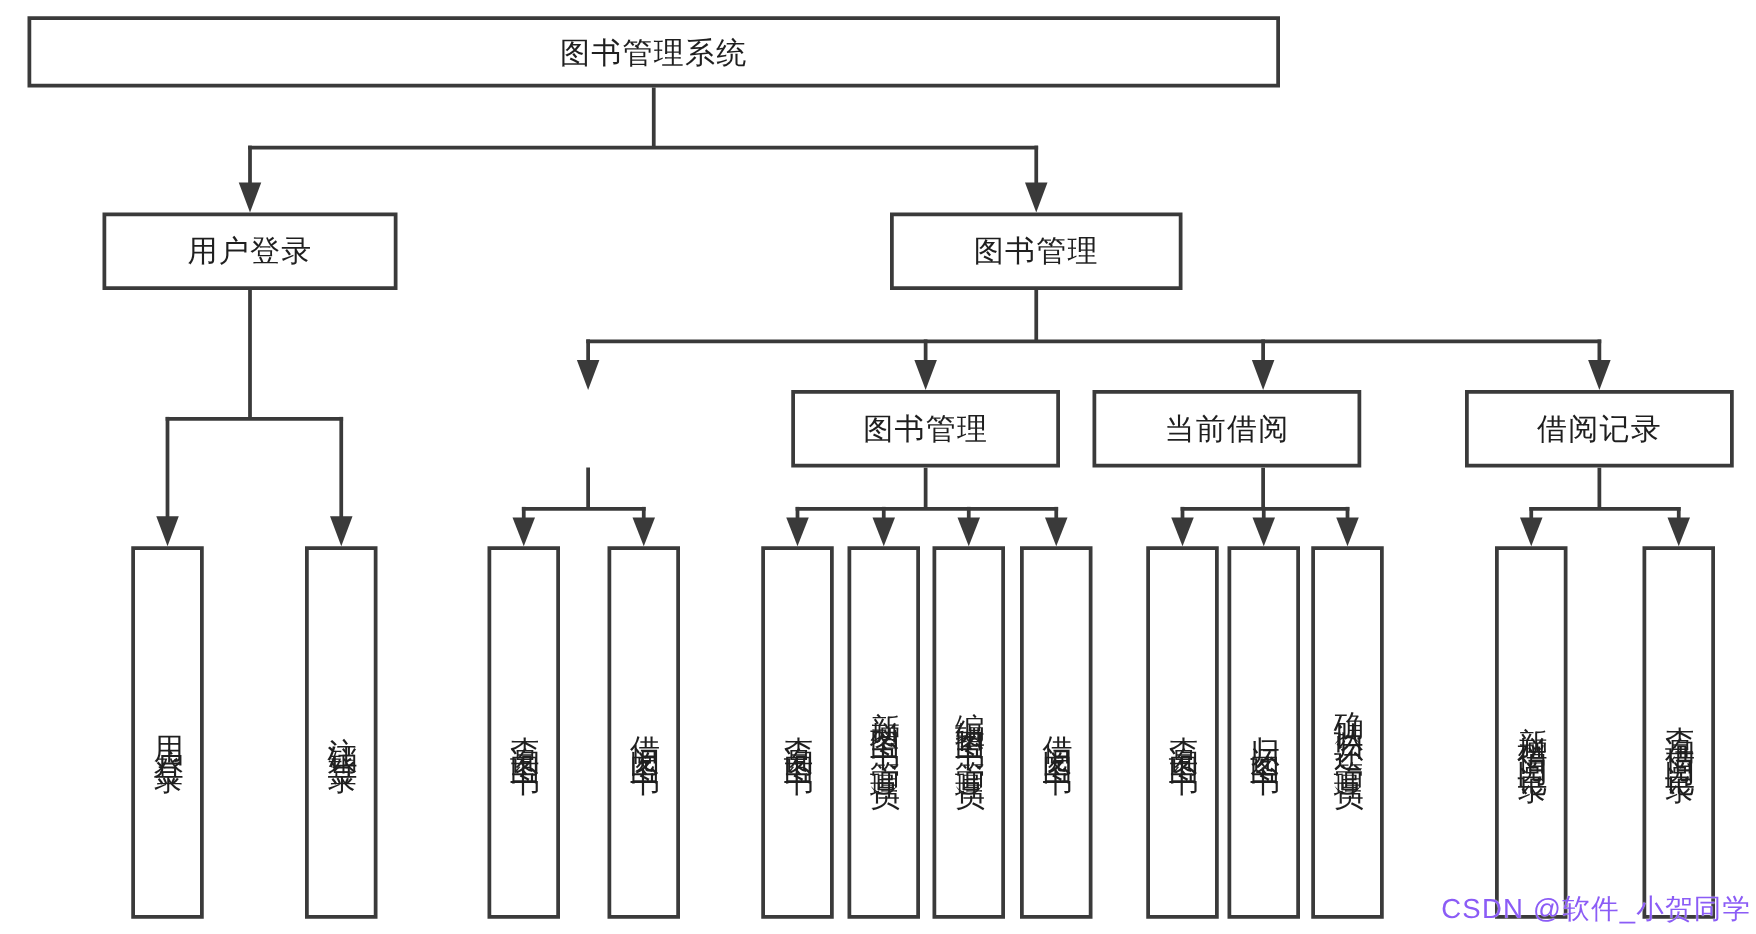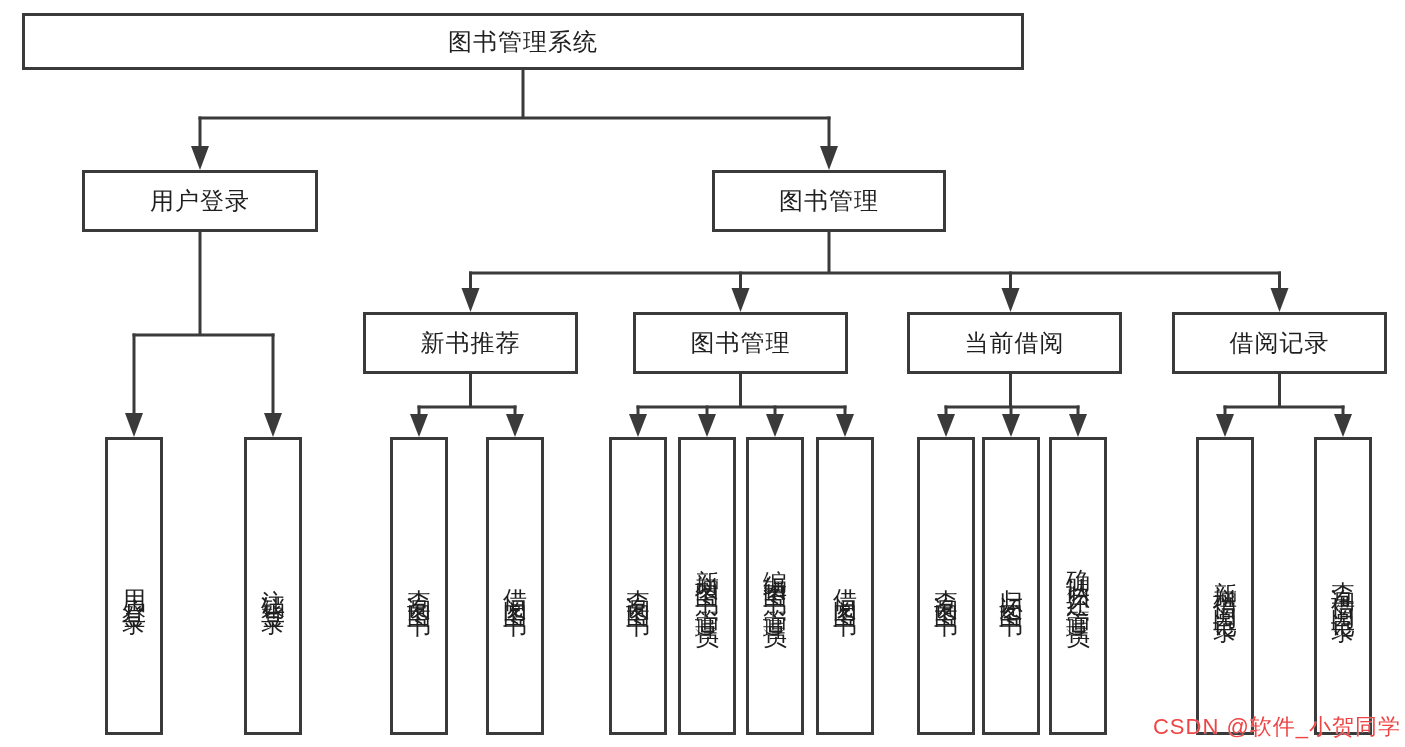--- a/index.html
+++ b/index.html
@@ -55,21 +55,21 @@
   }
   
   #n-root   { left: 22px;  top: 13px;  width: 1002px; height: 57px; }
   
   #n-login  { left: 82px;  top: 170px; width: 236px; height: 62px; }
   #n-mgmt   { left: 712px; top: 170px; width: 234px; height: 62px; }
   
   .l3 { top: 312px; width: 215px; height: 62px; }
   #n-newbooks { left: 363px; }
   #n-borrow   { left: 633px; }
-  #n-current  { left: 907px; }
+  #n-current  { left: 874px; }
   #n-records  { left: 1172px; }
   
   .leaf { top: 437px; width: 58px; height: 298px; }
   #lf-a0 { left: 105px; }
   #lf-a1 { left: 244px; }
   #lf-b0 { left: 390px; }
   #lf-b1 { left: 486px; }
   #lf-c0 { left: 609px; }
   #lf-c1 { left: 678px; }
   #lf-c2 { left: 746px; }
@@ -78,21 +78,21 @@
   #lf-d1 { left: 982px; }
   #lf-d2 { left: 1049px; }
   #lf-e0 { left: 1196px; }
   #lf-e1 { left: 1314px; }
   
   #watermark {
     position: absolute;
     right: 4px;
     bottom: 5px;
     font-size: 22px;
-    color: #ef4444;
+    color: #8b5cf6;
     letter-spacing: 1px;
     white-space: nowrap;
     z-index: 5;
     text-shadow: 0 0 1px #ffffff;
   }
 </style>
 </head>
 <body>
 
 <div id="canvas">
@@ -171,21 +171,20 @@
       <line x1="1343" y1="405.5" x2="1343" y2="416"></line>
       <polygon points="1334,414 1352,414 1343,437"></polygon>
     </g>
   </svg>
 
   <div id="n-root" class="node hnode">图书管理系统</div>
 
   <div id="n-login" class="node hnode">用户登录</div>
   <div id="n-mgmt" class="node hnode">图书管理</div>
 
-  <div id="n-newbooks" class="node hnode l3">新书推荐</div>
   <div id="n-borrow" class="node hnode l3">图书管理</div>
   <div id="n-current" class="node hnode l3">当前借阅</div>
   <div id="n-records" class="node hnode l3">借阅记录</div>
 
   <div id="lf-a0" class="node vnode leaf">
     <span>用户登录</span>
   </div>
   <div id="lf-a1" class="node vnode leaf">
     <span>注销登录</span>
   </div>

